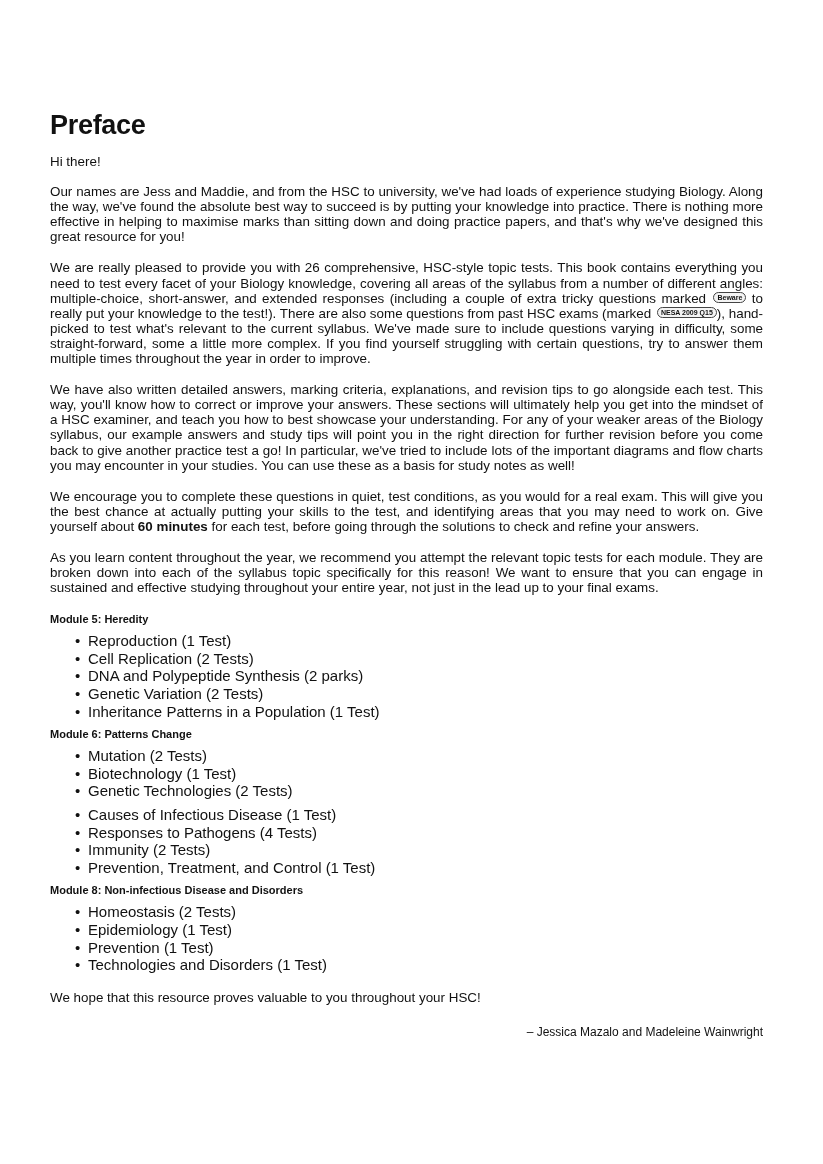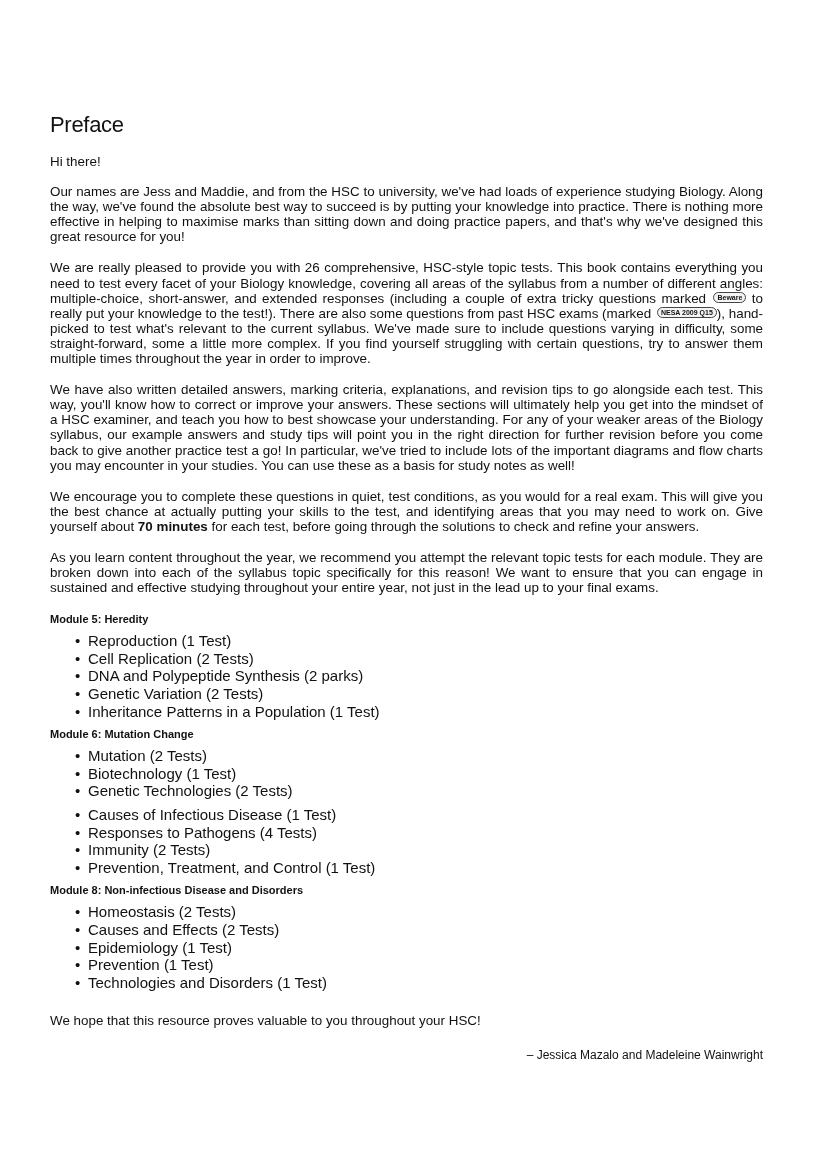--- a/index.html
+++ b/index.html
@@ -2,37 +2,37 @@
 <html><head>
 <meta charset="utf-8">
 <style>
   html, body { margin: 0; padding: 0; background: #ffffff; }
   body {
     width: 823px; height: 1164px; position: relative; overflow: hidden;
     font-family: "Liberation Sans", sans-serif; color: #111111;
   }
   .page { position: absolute; left: 50px; top: 108px; width: 713px; }
   h1 {
-    margin: 0 0 12px 0; font-size: 22px; font-weight: normal; letter-spacing: -0.3px;
+    margin: 0 0 12px 0; font-size: 27px; font-weight: bold; letter-spacing: -0.3px;
     line-height: 34px;
   }
   p {
     margin: 0 0 16px 0; font-size: 13.4px; line-height: 15.1px; text-align: justify;
   }
   p.greeting { margin-bottom: 15px; }
   .badge {
     display: inline-block; font-size: 7px; font-weight: bold; line-height: 9px;
     border: 1px solid #444; border-radius: 6px; padding: 0 3px; vertical-align: 3px;
     background: #f4f4f4; margin-left: 2px;
   }
   .module-title { font-size: 11px; font-weight: bold; margin: 0 0 4px 0; line-height: 17px; }
   ul { margin: 0 0 6px 0; padding: 0 0 0 38px; list-style: none; }
   li { font-size: 15px; line-height: 17.6px; position: relative; }
   li::before { content: "•"; position: absolute; left: -13px; }
-  .closing { margin-top: 22px; margin-bottom: 20px; }
+  .closing { margin-top: 16px; margin-bottom: 20px; }
   .signature { text-align: right; font-size: 12px; }
 </style>
 </head>
 <body>
 
 <div class="page">
   <h1>Preface</h1>
 
   <p class="greeting">Hi there!</p>
 
@@ -42,60 +42,59 @@
     <span>We are really pleased to provide you with 26 comprehensive, HSC-style topic tests.  This book contains everything you need to test every facet of your Biology knowledge, covering all areas of the syllabus from a number of different angles: multiple-choice, short-answer, and extended responses (including a couple of extra tricky questions marked</span>
     <span class="badge">Beware</span>
     <span>to really put your knowledge to the test!).  There are also some questions from past HSC exams (marked</span>
     <span class="badge">NESA 2009 Q15</span><span>), hand-picked to test what's relevant to the current syllabus.  We've made sure to include questions varying in difficulty, some straight-forward, some a little more complex.  If you find yourself struggling with certain questions, try to answer them multiple times throughout the year in order to improve.</span>
   </p>
 
   <p>We have also written detailed answers, marking criteria, explanations, and revision tips to go alongside each test. This way, you'll know how to correct or improve your answers. These sections will ultimately help you get into the mindset of a HSC examiner, and teach you how to best showcase your understanding. For any of your weaker areas of the Biology syllabus, our example answers and study tips will point you in the right direction for further revision before you come back to give another practice test a go! In particular, we've tried to include lots of the important diagrams and flow charts you may encounter in your studies. You can use these as a basis for study notes as well!</p>
 
   <p>
     <span>We encourage you to complete these questions in quiet, test conditions, as you would for a real exam.  This will give you the best chance at actually putting your skills to the test, and identifying areas that you may need to work on. Give yourself about</span>
-    <b>70 minutes</b>
+    <b>60 minutes</b>
     <span>for each test, before going through the solutions to check and refine your answers.</span>
   </p>
 
   <p>As you learn content throughout the year, we recommend you attempt the relevant topic tests for each module.  They are broken down into each of the syllabus topic specifically for this reason! We want to ensure that you can engage in sustained and effective studying throughout your entire year, not just in the lead up to your final exams.</p>
 
   <div>
     <div class="module-title">Module 5: Heredity</div>
     <ul>
       <li>Reproduction (1 Test)</li>
       <li>Cell Replication (2 Tests)</li>
       <li>DNA and Polypeptide Synthesis (2 parks)</li>
       <li>Genetic Variation (2 Tests)</li>
       <li>Inheritance Patterns in a Population (1 Test)</li>
     </ul>
   </div>
 
   <div>
-    <div class="module-title">Module 6: Mutation Change</div>
+    <div class="module-title">Module 6: Patterns Change</div>
     <ul>
       <li>Mutation (2 Tests)</li>
       <li>Biotechnology (1 Test)</li>
       <li>Genetic Technologies (2 Tests)</li>
     </ul>
   </div>
 
   <div>
     <ul>
       <li>Causes of Infectious Disease (1 Test)</li>
       <li>Responses to Pathogens (4 Tests)</li>
       <li>Immunity (2 Tests)</li>
       <li>Prevention, Treatment, and Control (1 Test)</li>
     </ul>
   </div>
 
   <div>
     <div class="module-title">Module 8: Non-infectious Disease and Disorders</div>
     <ul>
       <li>Homeostasis (2 Tests)</li>
-      <li>Causes and Effects (2 Tests)</li>
       <li>Epidemiology (1 Test)</li>
       <li>Prevention (1 Test)</li>
       <li>Technologies and Disorders (1 Test)</li>
     </ul>
   </div>
 
   <p class="closing">We hope that this resource proves valuable to you throughout your HSC!</p>
 
   <div class="signature">– Jessica Mazalo and Madeleine Wainwright</div>
 </div>

